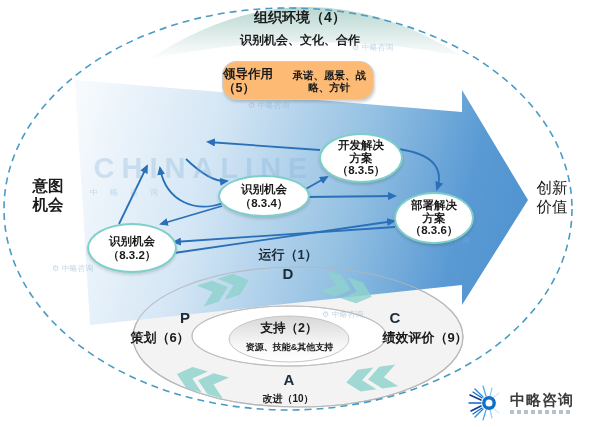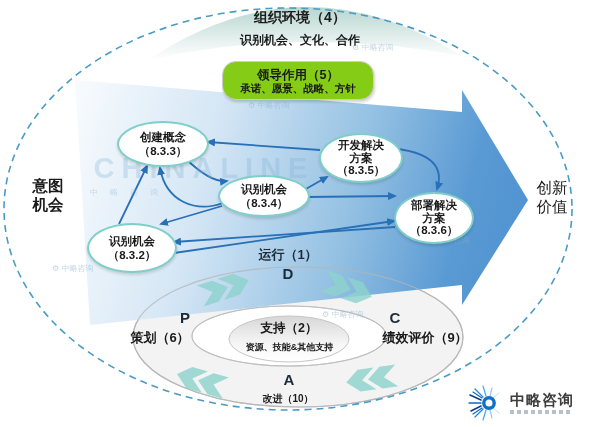--- a/index.html
+++ b/index.html
@@ -2,25 +2,25 @@
 <html><head>
 <meta charset="utf-8">
 <style>
   html,body{margin:0;padding:0;background:#fff;}
   .stage{position:relative;width:600px;height:427px;background:#fff;overflow:hidden;
          font-family:"Liberation Sans","DejaVu Sans",sans-serif;color:#1a1a1a;}
   .base{position:absolute;left:0;top:0;z-index:1;}
   .txt{position:absolute;text-align:center;z-index:2;}
   .env-title{left:190px;top:9px;width:220px;font-size:14px;font-weight:bold;}
   .env-sub{left:160px;top:32px;width:280px;font-size:12px;font-weight:bold;}
-  .lead-box{position:absolute;left:222px;top:61px;width:150px;height:37px;background:#84cc16;
+  .lead-box{position:absolute;left:222px;top:61px;width:150px;height:37px;background:#fdba74;
             border:1px solid #cdcdcd;border-radius:14px;box-shadow:1px 2px 3px rgba(0,0,0,.18);
-            display:flex;flex-direction:column;align-items:center;justify-content:center;z-index:2;}
+            display:flex;flex-direction:row;align-items:center;justify-content:center;z-index:2;}
   .lead-title{font-size:12.5px;font-weight:bold;line-height:14px;}
-  .lead-sub{font-size:10.5px;font-weight:bold;line-height:12px;}
+  .lead-sub{font-size:10.5px;font-weight:bold;line-height:12px;text-align:center;}
   .left-label{left:14px;top:176px;width:68px;font-size:15.5px;font-weight:bold;line-height:19px;}
   .right-label{left:518px;top:178px;width:68px;font-size:15.5px;font-weight:normal;line-height:19px;}
   .node{position:absolute;display:flex;flex-direction:column;align-items:center;justify-content:center;
         background:#fff;border:2px solid #7ecfc9;border-radius:50%;z-index:3;
         font-size:11.5px;font-weight:bold;line-height:12.5px;text-align:center;
         box-shadow:0 2px 3px rgba(0,0,0,.14);}
   .n0{left:117px;top:121px;width:88px;height:42px;line-height:14px;}
   .n1{left:218px;top:175px;width:88px;height:38px;line-height:14px;}
   .n2{left:87px;top:223px;width:86px;height:46px;line-height:14px;}
   .n3{left:319px;top:133px;width:80px;height:46px;}
@@ -133,24 +133,20 @@
 
   <div class="txt left-label">
     <div>意图</div>
     <div>机会</div>
   </div>
   <div class="txt right-label">
     <div>创新</div>
     <div>价值</div>
   </div>
 
-  <div class="node n0">
-    <div>创建概念</div>
-    <div>（8.3.3）</div>
-  </div>
   <div class="node n1">
     <div>识别机会</div>
     <div>（8.3.4）</div>
   </div>
   <div class="node n2">
     <div>识别机会</div>
     <div>（8.3.2）</div>
   </div>
   <div class="node n3">
     <div>开发解决</div>

